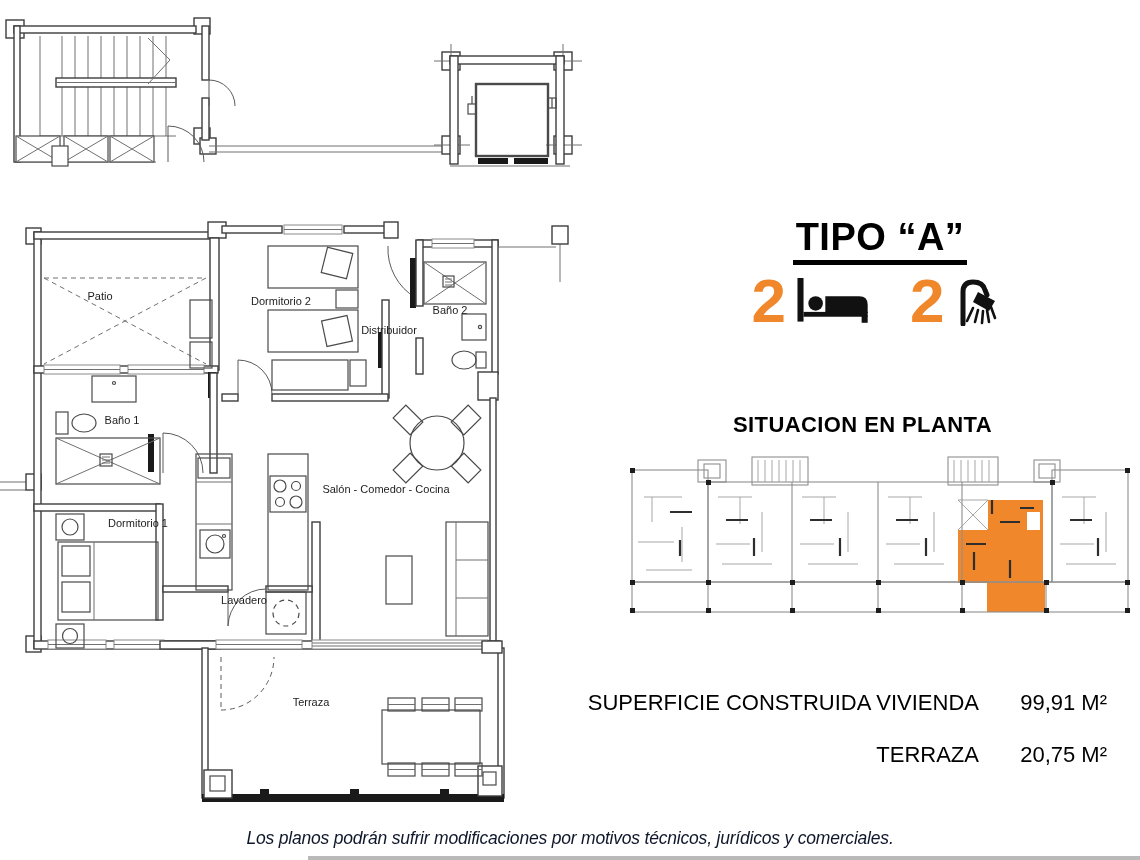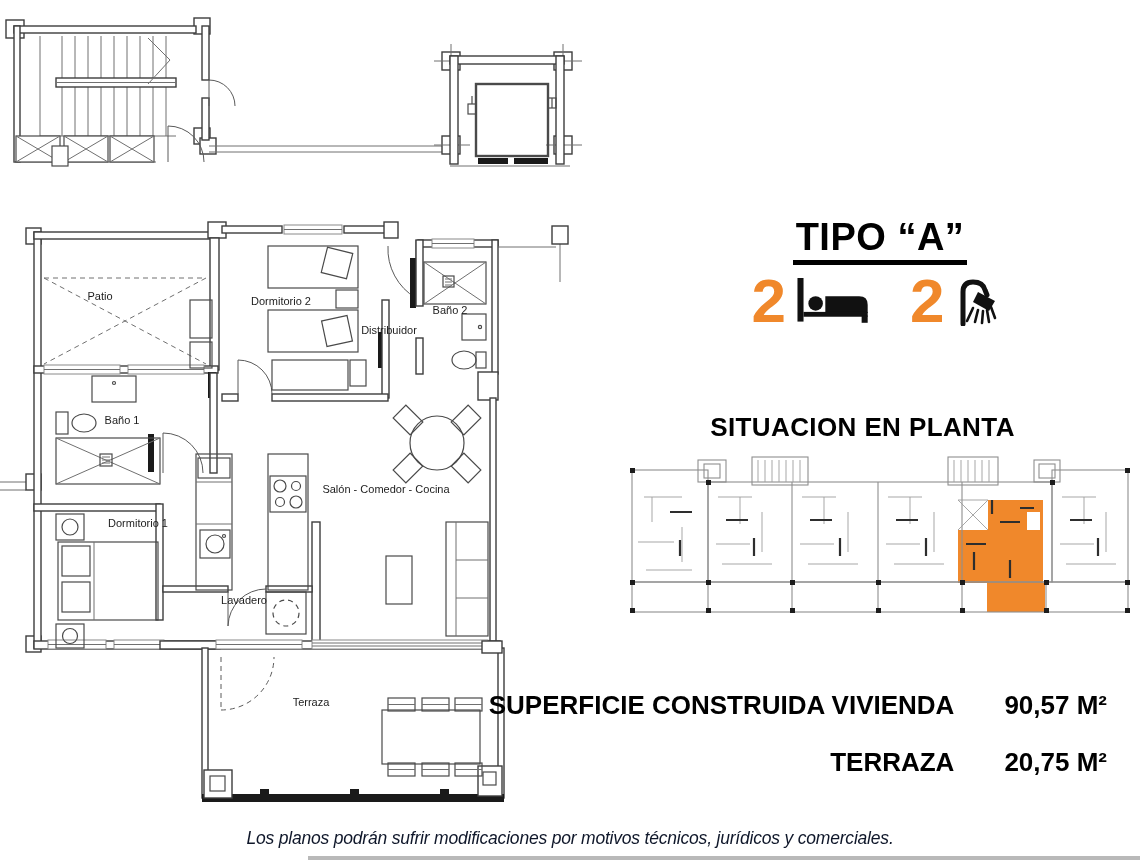--- a/index.html
+++ b/index.html
@@ -25,24 +25,24 @@
   .sp {fill:#1c1c1c;stroke:none;}
 
   .title-wrap{position:absolute;left:760px;top:206px;width:240px;text-align:center;}
   .title-wrap h1{display:inline-block;margin:12px;font-size:38px;font-weight:bold;
                  letter-spacing:0.5px;border-bottom:5px solid #000;padding:0 3px 4px 3px;line-height:1;}
   .features{position:absolute;left:742px;top:276px;width:270px;display:flex;
             align-items:center;justify-content:center;gap:36px;}
   .feature{display:flex;align-items:center;gap:10px;}
   .feature .count{font-size:62px;font-weight:bold;color:#F0882B;line-height:0.8;}
   .situ-heading{position:absolute;left:640px;top:412px;width:445px;text-align:center;
-                font-size:26px;font-weight:bold;letter-spacing:0.4px;}
+                font-size:22px;font-weight:bold;letter-spacing:0.4px;}
   .surfaces{position:absolute;right:33px;top:690px;display:flex;flex-direction:column;
             gap:26px;align-items:flex-end;}
-  .surface-row{display:flex;align-items:baseline;gap:50px;font-size:26px;font-weight:bold;}
+  .surface-row{display:flex;align-items:baseline;gap:38px;font-size:22px;font-weight:normal;}
   .surface-row .val{min-width:90px;text-align:right;}
   .disclaimer{position:absolute;left:0;top:828px;width:1140px;text-align:center;
               font-size:17.5px;font-style:italic;letter-spacing:-0.2px;color:#0f172a;}
   .bottom-bar{position:absolute;left:308px;top:856px;width:832px;height:4px;background:#8b8b8b;opacity:.6;}
 </style>
 </head>
 <body>
 
 <div class="page">
 
@@ -353,21 +353,21 @@
       <rect class="sp" x="422" y="156" width="5" height="5"></rect> 
         <rect class="sp" x="503" y="156" width="5" height="5"></rect>
       <rect class="sp" x="84" y="28" width="5" height="5"></rect> 
         <rect class="sp" x="428" y="28" width="5" height="5"></rect>
     </g>
   </svg>
 
   <div class="surfaces">
     <div class="surface-row">
       <span>SUPERFICIE CONSTRUIDA VIVIENDA</span>
-      <span class="val">90,57 M²</span>
+      <span class="val">99,91 M²</span>
     </div>
     <div class="surface-row">
       <span>TERRAZA</span>
       <span class="val">20,75 M²</span>
     </div>
   </div>
 
   <div class="disclaimer">Los planos podrán sufrir modificaciones por motivos técnicos, jurídicos y comerciales.</div>
   <div class="bottom-bar"></div>
 </div>

